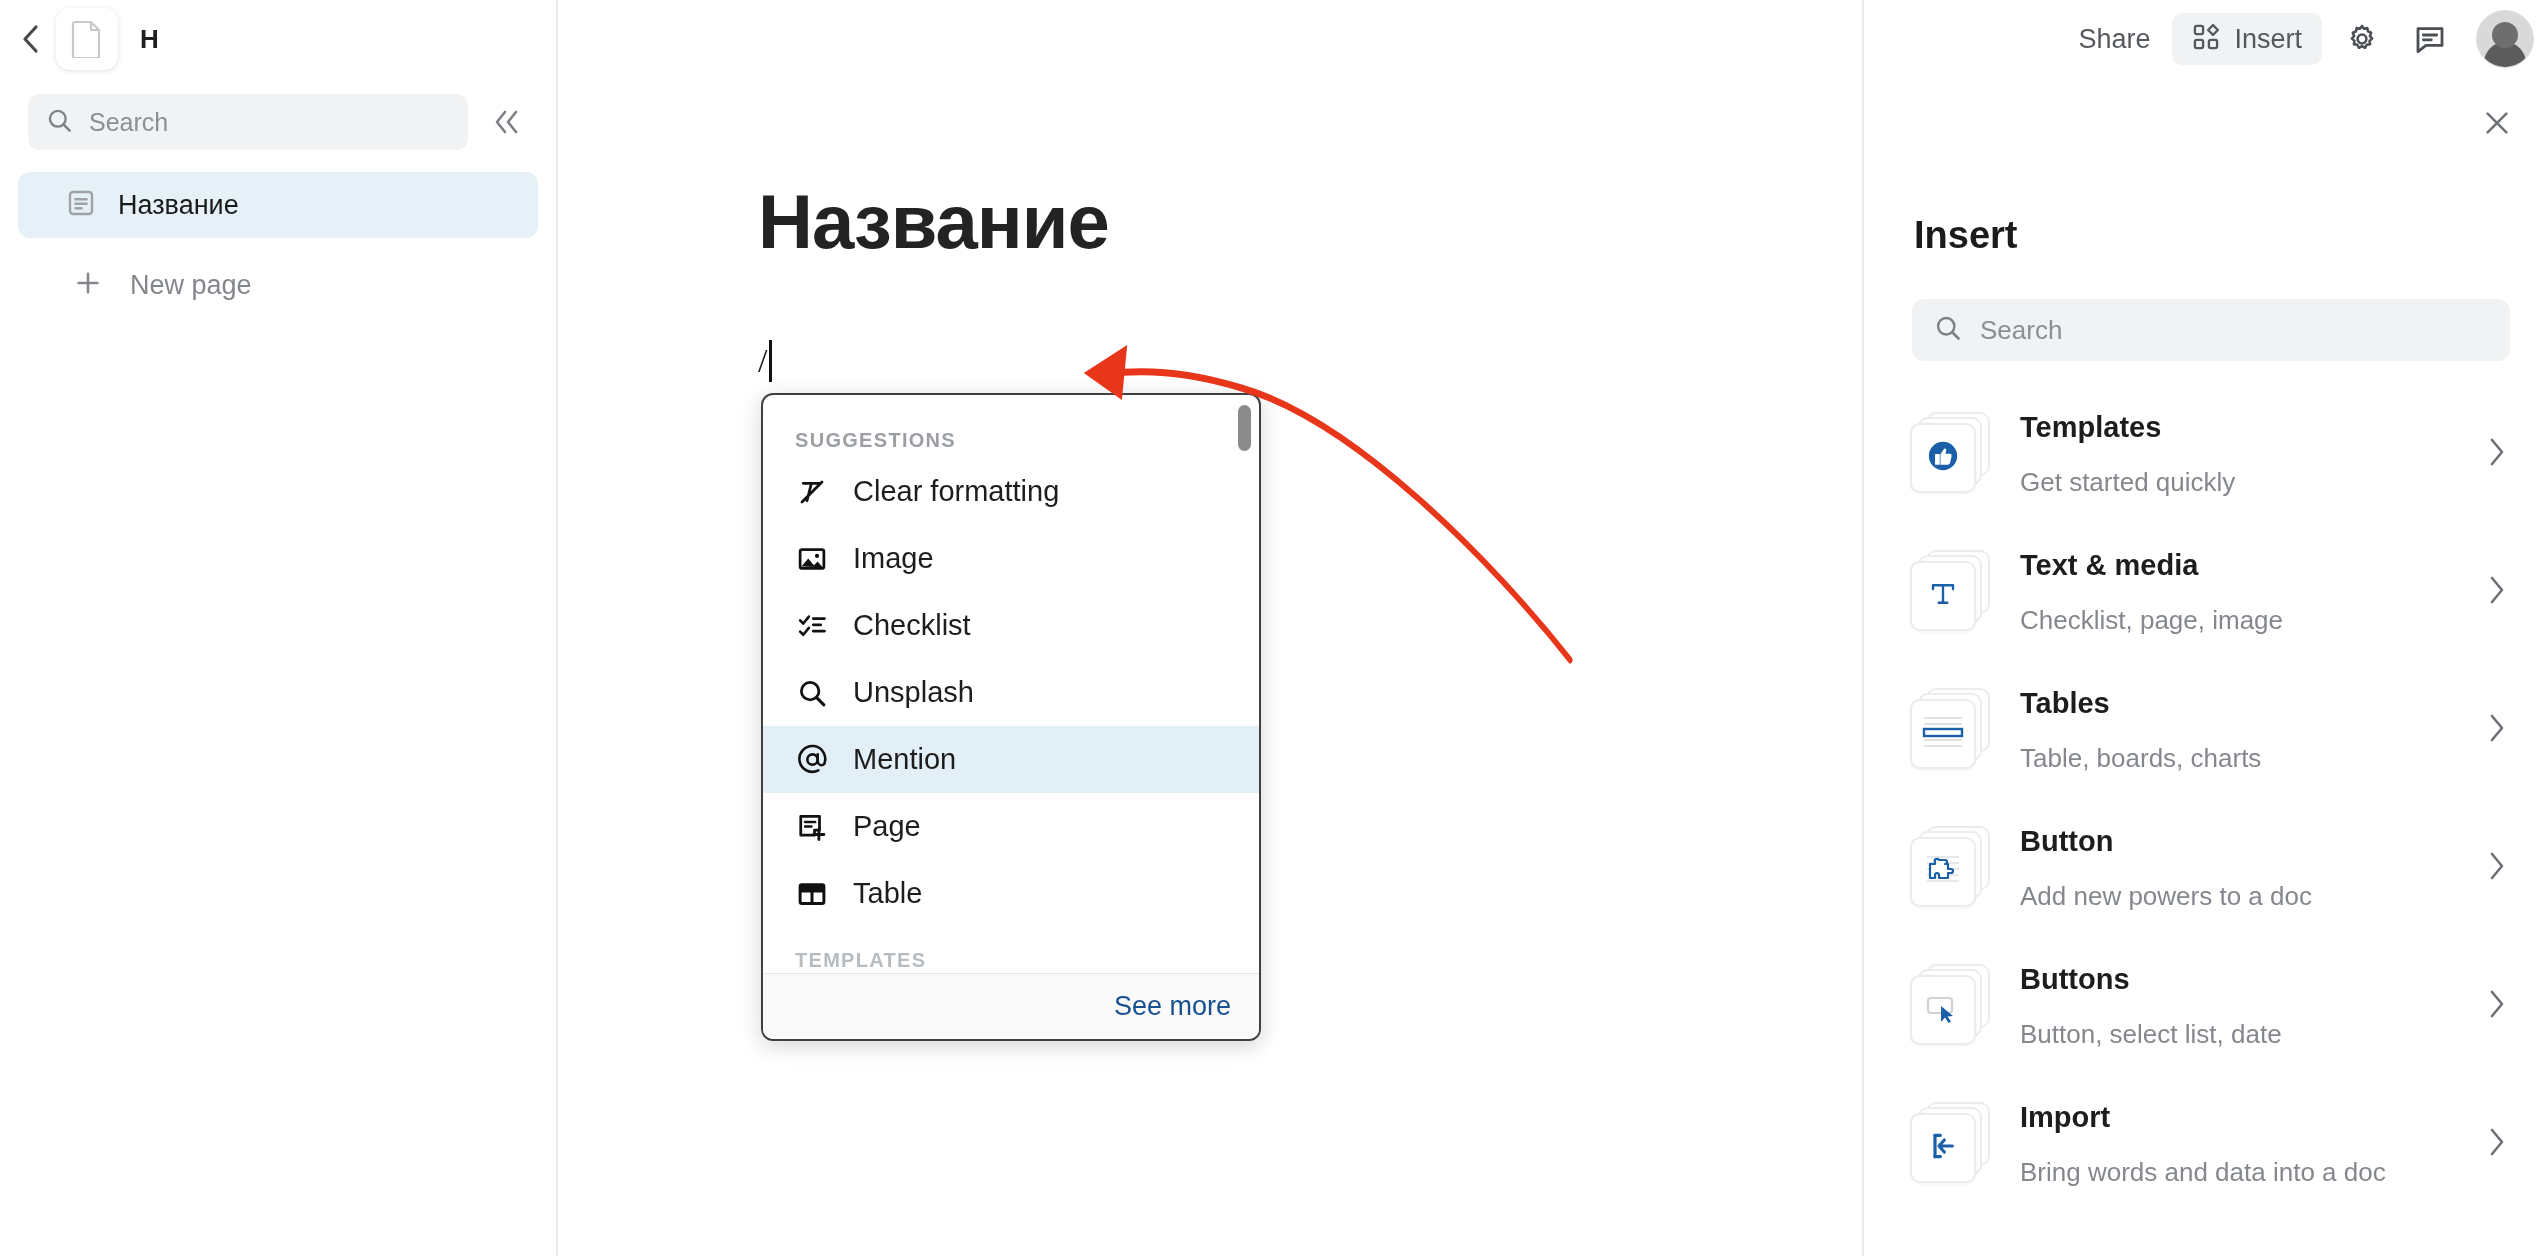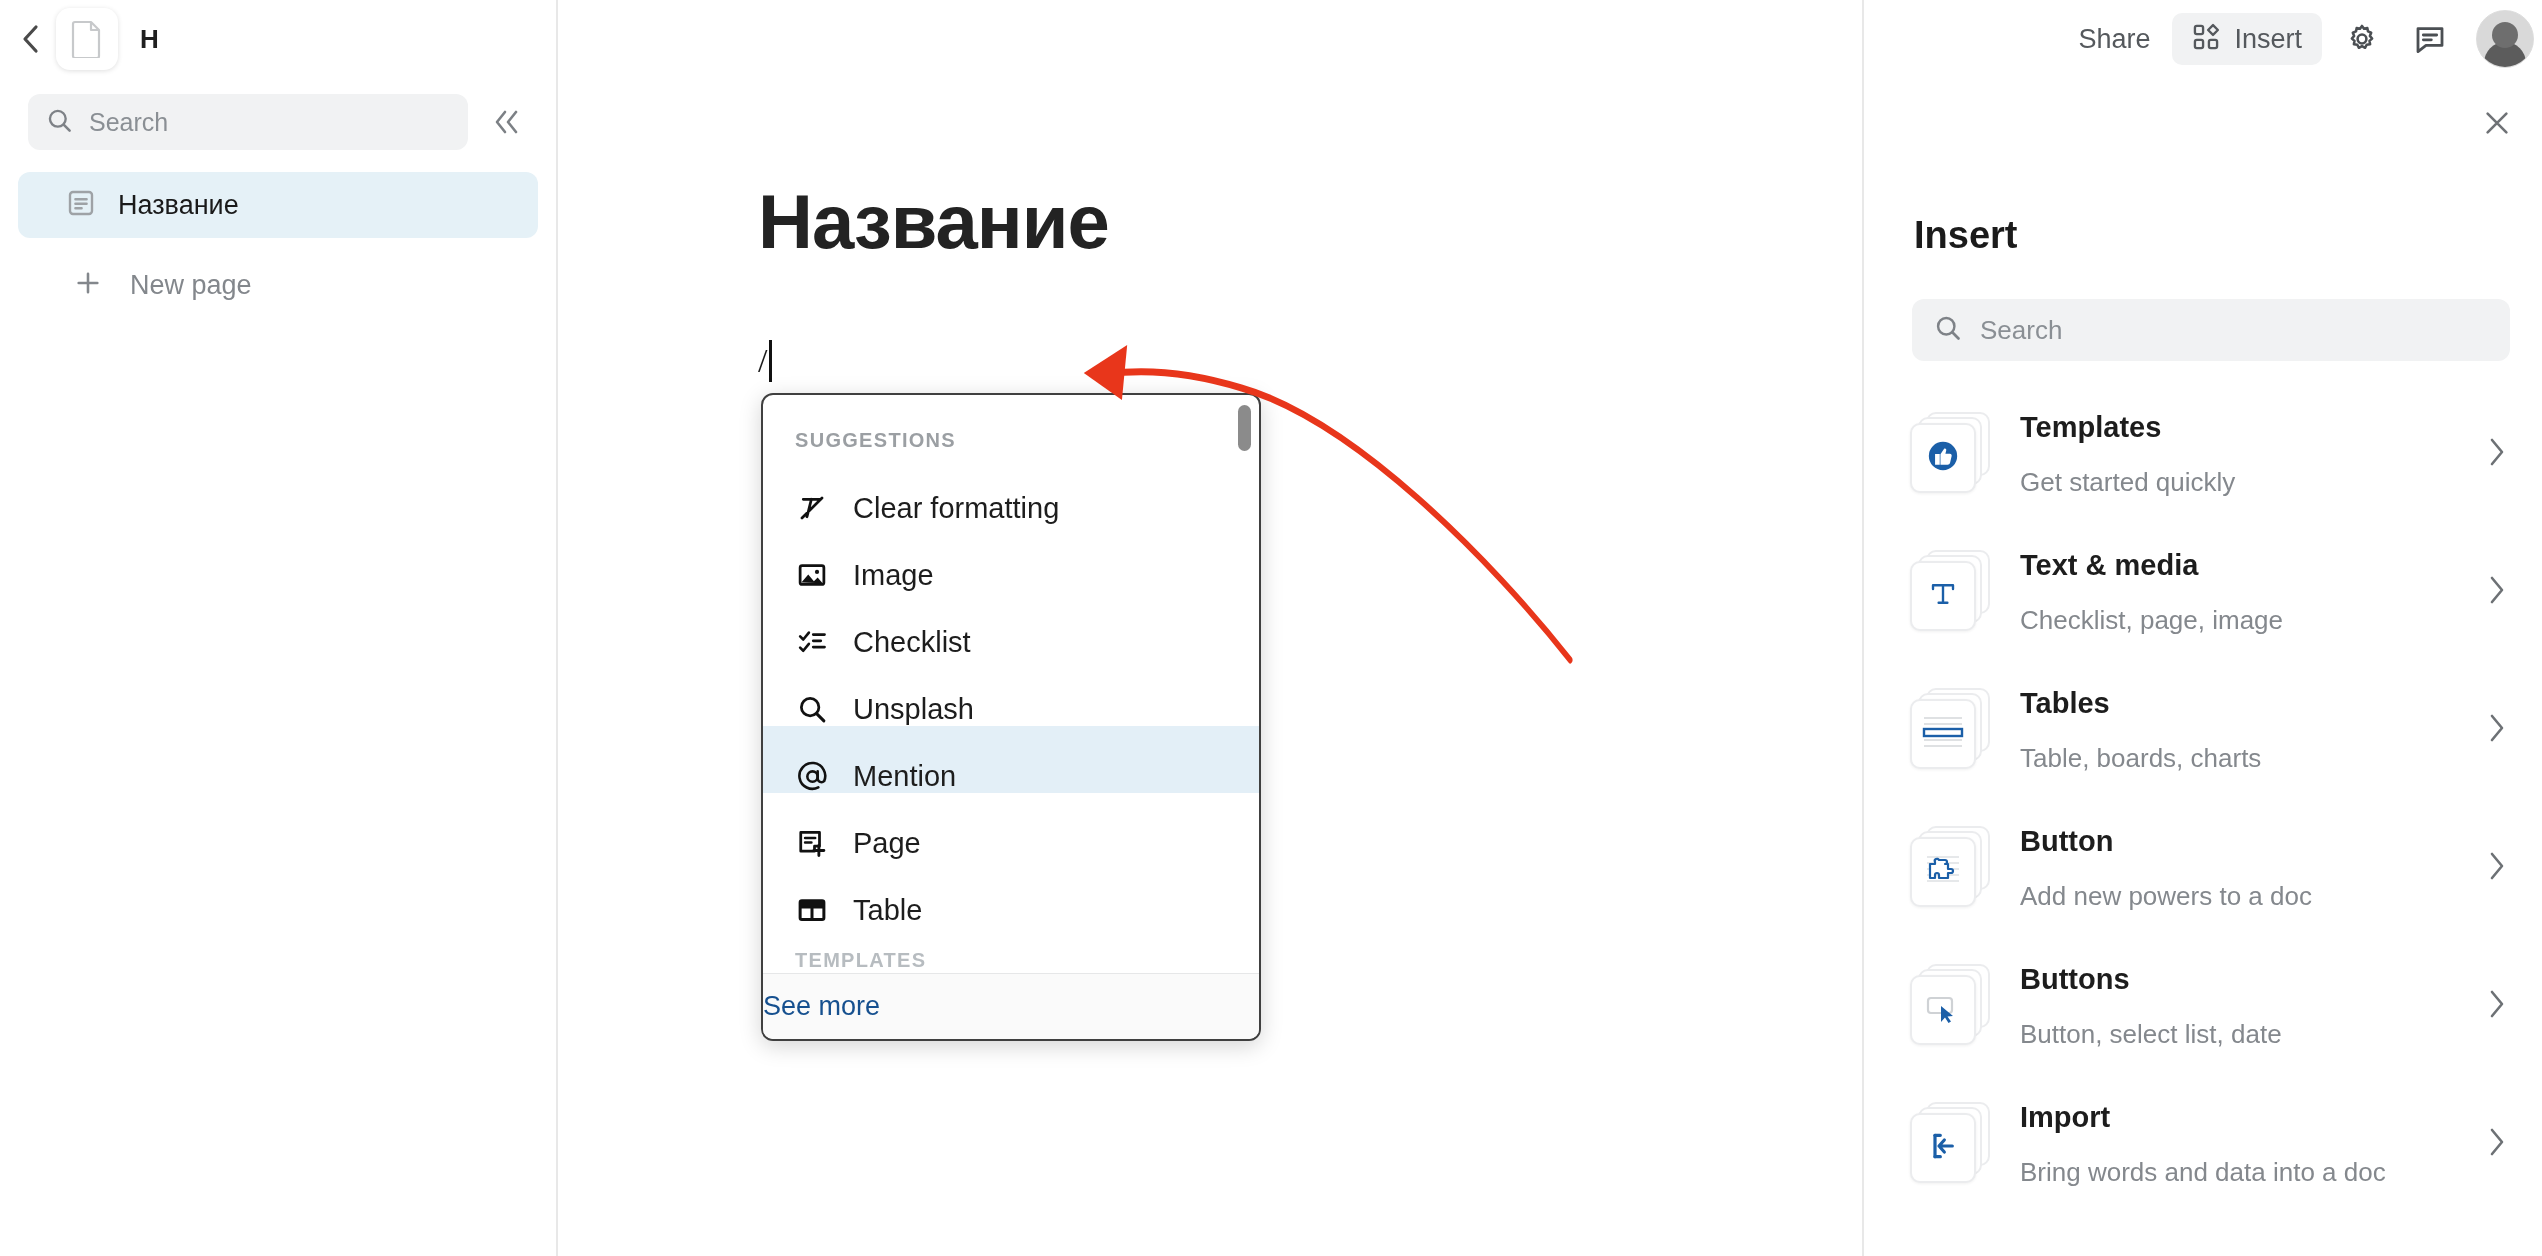--- a/index.html
+++ b/index.html
@@ -74,33 +74,33 @@
     border: 2px solid #404040;
     box-shadow: 0 5px 22px rgba(0,0,0,.17);
     overflow: hidden; display: flex; flex-direction: column;
   }
   .cmd-scroll { position: relative; flex: 1 1 auto; overflow: hidden; }
   .cmd-section {
     font-size: 20px; letter-spacing: 1.3px; color: #9b9fa3; font-weight: bold;
     padding: 34px 0 6px 32px;
   }
   .cmd-item {
-    display: flex; align-items: flex-end; height: 67px; padding-left: 32px; gap: 24px;
+    display: flex; align-items: center; height: 67px; padding-left: 32px; gap: 24px;
     cursor: pointer;
   }
   .cmd-item.sel { background: #e3eff7; }
   .cmd-item .lbl { font-size: 29px; color: #1d1d1d; }
   .cmd-ico { width: 34px; height: 34px; display: flex; align-items: center; justify-content: center; color: #111; }
   .cmd-section-2 {
     font-size: 20px; letter-spacing: 1.3px; color: #b7bcc0; font-weight: bold;
     padding-left: 32px; margin-top: 22px;
   }
   .cmd-footer {
     height: 66px; border-top: 1px solid #e6e7e8; background: #fafafa;
-    display: flex; align-items: center; padding-right: 28px;
+    display: flex; align-items: center; justify-content: flex-end; padding-right: 28px;
     flex: 0 0 66px;
   }
   .cmd-footer .more { font-size: 27px; color: #16508f; cursor: pointer; }
   .cmd-track { position: absolute; right: 8px; top: 10px; width: 13px; height: 580px; }
   .cmd-thumb { width: 13px; height: 46px; border-radius: 7px; background: #8b8b8b; cursor: pointer; }
 
   
   .annot-svg { position: absolute; left: 0; top: 0; width: 100%; height: 100%; pointer-events: none; }
   .annot-text {
     position: absolute; left: 1342px; top: 683px; width: 470px;

